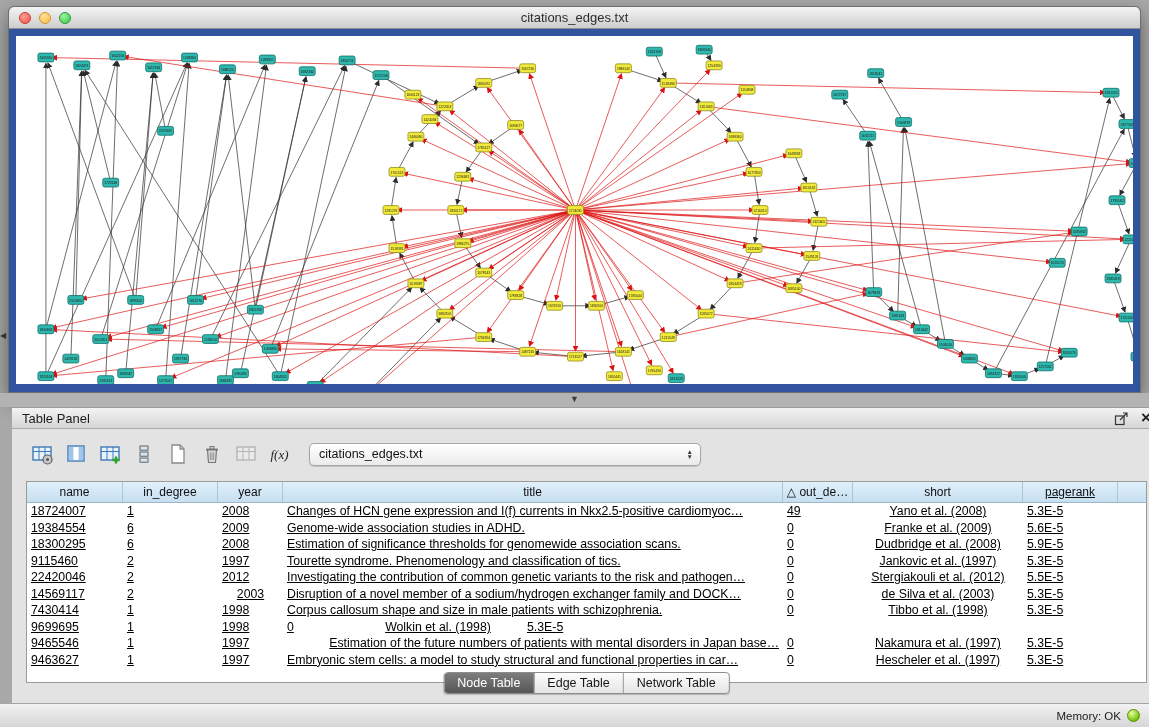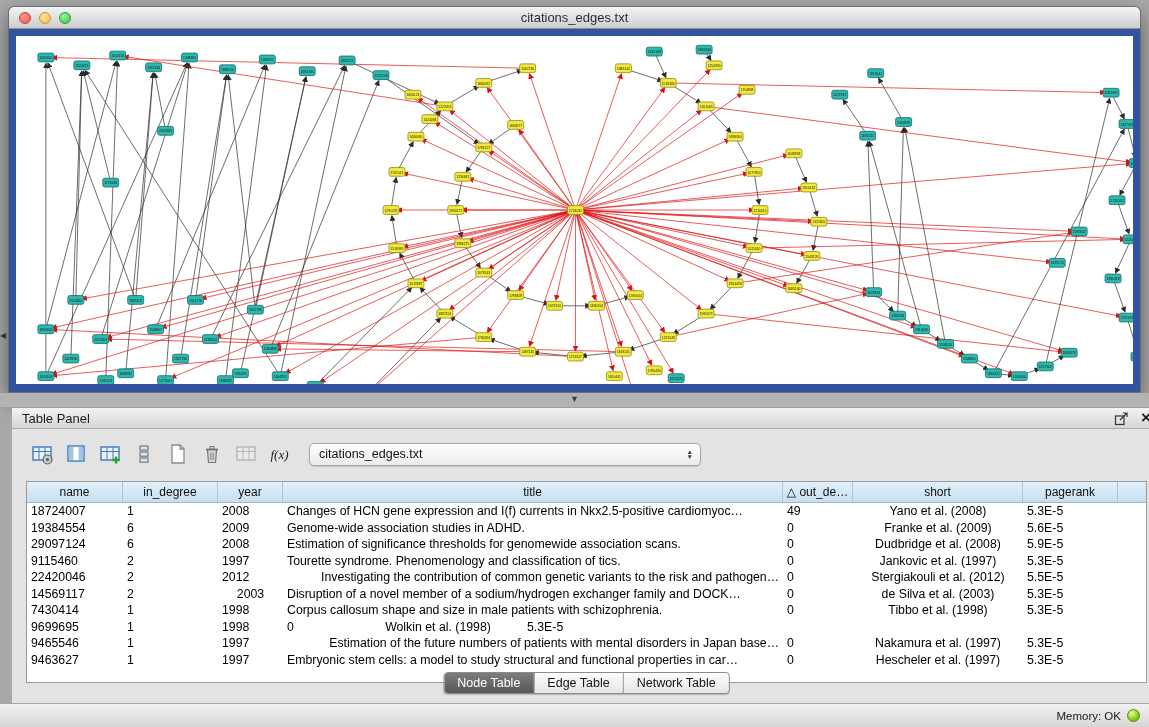--- a/index.html
+++ b/index.html
@@ -42,21 +42,21 @@
     background:linear-gradient(#ffffff,#ebebeb); display:flex; align-items:center; padding:0 5px 0 9px;
     font-size:12.5px; color:#101010; box-shadow:inset 0 1px 0 #fff, 0 1px 1px rgba(0,0,0,.15); }
   .stepper { margin-left:auto; display:flex; flex-direction:column; align-items:center;
     font-size:6.5px; line-height:5.5px; color:#3c3c3c; padding-right:2px; }
 
   .table { position:absolute; left:14px; top:74px; width:1121px; background:#fff; border:1px solid #9b9b9b; }
   .thead { display:flex; height:21px; background:linear-gradient(#e1f0fb,#c6dff1); border-bottom:1px solid #9fb6c6; }
   .th { display:flex; align-items:center; justify-content:center; font-size:12px; color:#101010;
     border-right:1px solid #aec5d4; overflow:hidden; white-space:nowrap; flex:0 0 auto; }
   .th.fill { flex:1 1 auto; border-right:none; }
-  .tbody { height:179px; overflow:hidden; background:#fff; }
+  .tbody { height:179px; overflow:hidden; background:#fff;text-decoration:underline; }
   .tr { display:flex; height:16.5px; align-items:center; }
   .td { font-size:12.3px; color:#000; padding:0 4px; overflow:hidden; white-space:nowrap; flex:0 0 auto; }
 
   .tabs { position:absolute; left:50%; top:265px; transform:translateX(-50%); display:flex;
     border:1px solid #8c8c8c; border-radius:4px; overflow:hidden; background:linear-gradient(#fdfdfd,#e5e5e5);
     box-shadow:0 1px 1px rgba(0,0,0,.2); }
   .tab { padding:8px 13px; height:20px; display:flex; align-items:center; font-size:12.5px; color:#151515;
     border-right:1px solid #9a9a9a; background:transparent; }
   .tab:last-child { border-right:none; }
   .tab.selected { background:linear-gradient(#7d7d7d,#565656); color:#ffffff; }
@@ -776,21 +776,21 @@
   </div>
 
   <div class="table">
     <div class="thead" id="thead">
         <div class="th" style="width: 96px;">name</div>
         <div class="th" style="width: 95px;">in_degree</div>
         <div class="th" style="width: 65px;">year</div>
         <div class="th" style="width: 500px;">title</div>
         <div class="th" style="width: 70px;">△ out_de…</div>
         <div class="th" style="width: 170px;">short</div>
-        <div class="th" style="width: 95px;">pagerank</div>
+        <div class="th" style="width: 95px; text-decoration: underline;">pagerank</div>
         <div class="th fill"></div>
       </div>
     <div class="tbody" id="tbody">
         <div class="tr">
           <div class="td" style="width: 96px; text-align: left;">18724007</div>
           <div class="td" style="width: 95px; text-align: left;">1</div>
           <div class="td" style="width: 65px; text-align: left;">2008</div>
           <div class="td" style="width: 500px; text-align: left;">Changes of HCN gene expression and I(f) currents in Nkx2.5-positive cardiomyoc…</div>
           <div class="td" style="width: 70px; text-align: left;">49</div>
           <div class="td" style="width: 170px; text-align: center;">Yano et al. (2008)</div>
@@ -799,42 +799,42 @@
         <div class="tr">
           <div class="td" style="width: 96px; text-align: left;">19384554</div>
           <div class="td" style="width: 95px; text-align: left;">6</div>
           <div class="td" style="width: 65px; text-align: left;">2009</div>
           <div class="td" style="width: 500px; text-align: left;">Genome-wide association studies in ADHD.</div>
           <div class="td" style="width: 70px; text-align: left;">0</div>
           <div class="td" style="width: 170px; text-align: center;">Franke et al. (2009)</div>
           <div class="td" style="width: 95px; text-align: left;">5.6E-5</div>
         </div>
         <div class="tr">
-          <div class="td" style="width: 96px; text-align: left;">29097124</div>
+          <div class="td" style="width: 96px; text-align: left;">18300295</div>
           <div class="td" style="width: 95px; text-align: left;">6</div>
           <div class="td" style="width: 65px; text-align: left;">2008</div>
           <div class="td" style="width: 500px; text-align: left;">Estimation of significance thresholds for genomewide association scans.</div>
           <div class="td" style="width: 70px; text-align: left;">0</div>
           <div class="td" style="width: 170px; text-align: center;">Dudbridge et al. (2008)</div>
           <div class="td" style="width: 95px; text-align: left;">5.9E-5</div>
         </div>
         <div class="tr">
           <div class="td" style="width: 96px; text-align: left;">9115460</div>
           <div class="td" style="width: 95px; text-align: left;">2</div>
           <div class="td" style="width: 65px; text-align: left;">1997</div>
           <div class="td" style="width: 500px; text-align: left;">Tourette syndrome. Phenomenology and classification of tics.</div>
           <div class="td" style="width: 70px; text-align: left;">0</div>
           <div class="td" style="width: 170px; text-align: center;">Jankovic et al. (1997)</div>
           <div class="td" style="width: 95px; text-align: left;">5.3E-5</div>
         </div>
         <div class="tr">
           <div class="td" style="width: 96px; text-align: left;">22420046</div>
           <div class="td" style="width: 95px; text-align: left;">2</div>
           <div class="td" style="width: 65px; text-align: left;">2012</div>
-          <div class="td" style="width: 500px; text-align: right;">Investigating the contribution of common genetic variants to the risk and pathogen…</div>
+          <div class="td" style="width: 500px; text-align: left;">Investigating the contribution of common genetic variants to the risk and pathogen…</div>
           <div class="td" style="width: 70px; text-align: left;">0</div>
           <div class="td" style="width: 170px; text-align: center;">Stergiakouli et al. (2012)</div>
           <div class="td" style="width: 95px; text-align: left;">5.5E-5</div>
         </div>
         <div class="tr">
           <div class="td" style="width: 96px; text-align: left;">14569117</div>
           <div class="td" style="width: 95px; text-align: left;">2</div>
           <div class="td" style="width: 65px; text-align: center;">2003</div>
           <div class="td" style="width: 500px; text-align: left;">Disruption of a novel member of a sodium/hydrogen exchanger family and DOCK…</div>
           <div class="td" style="width: 70px; text-align: left;">0</div>

